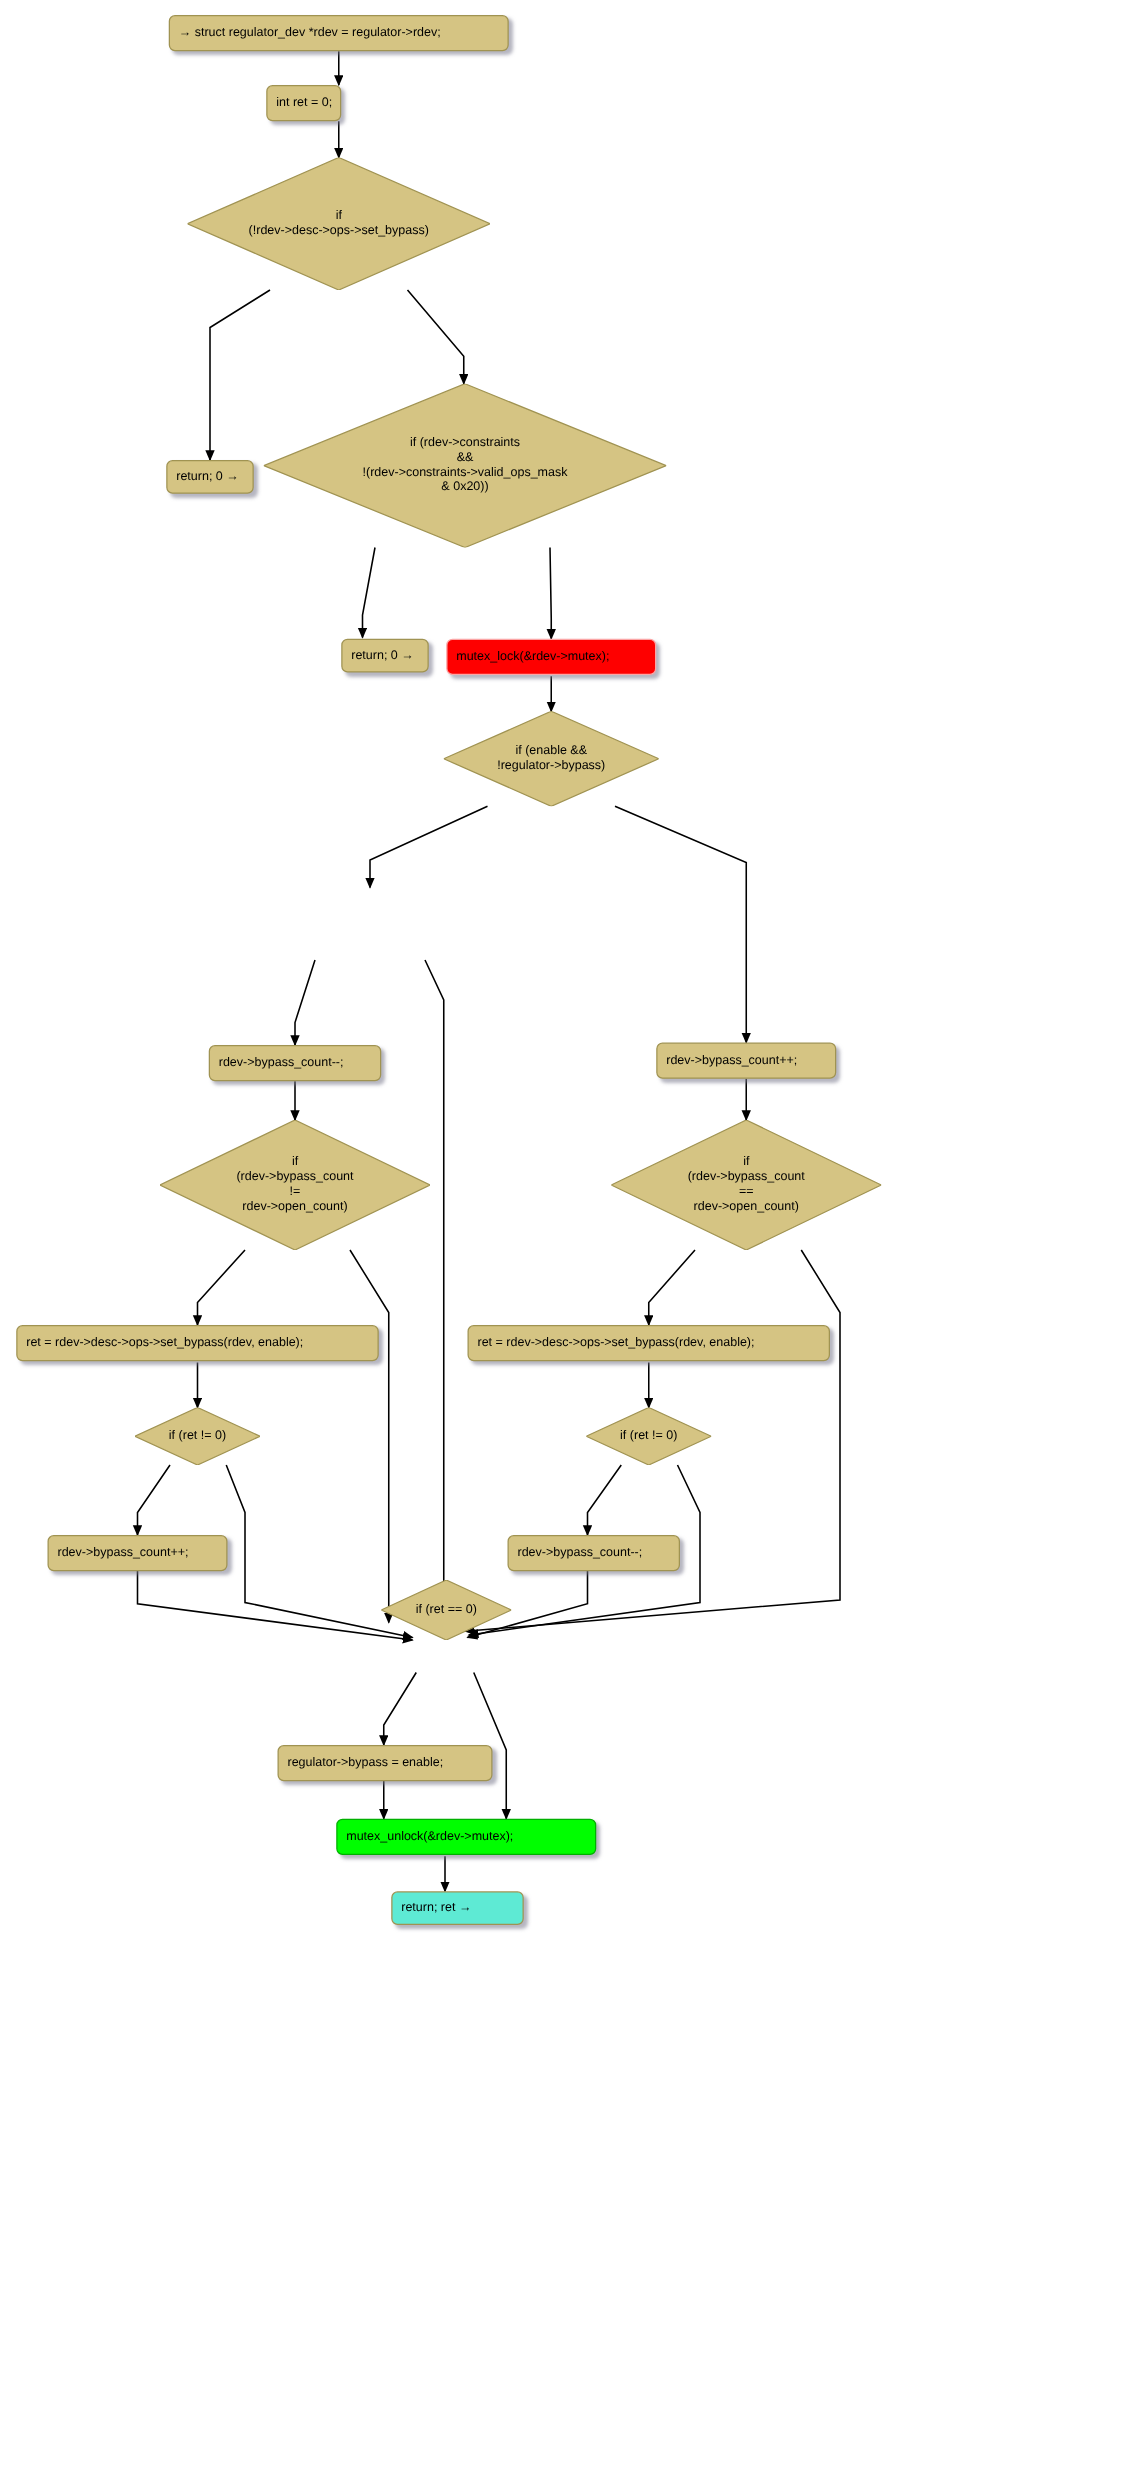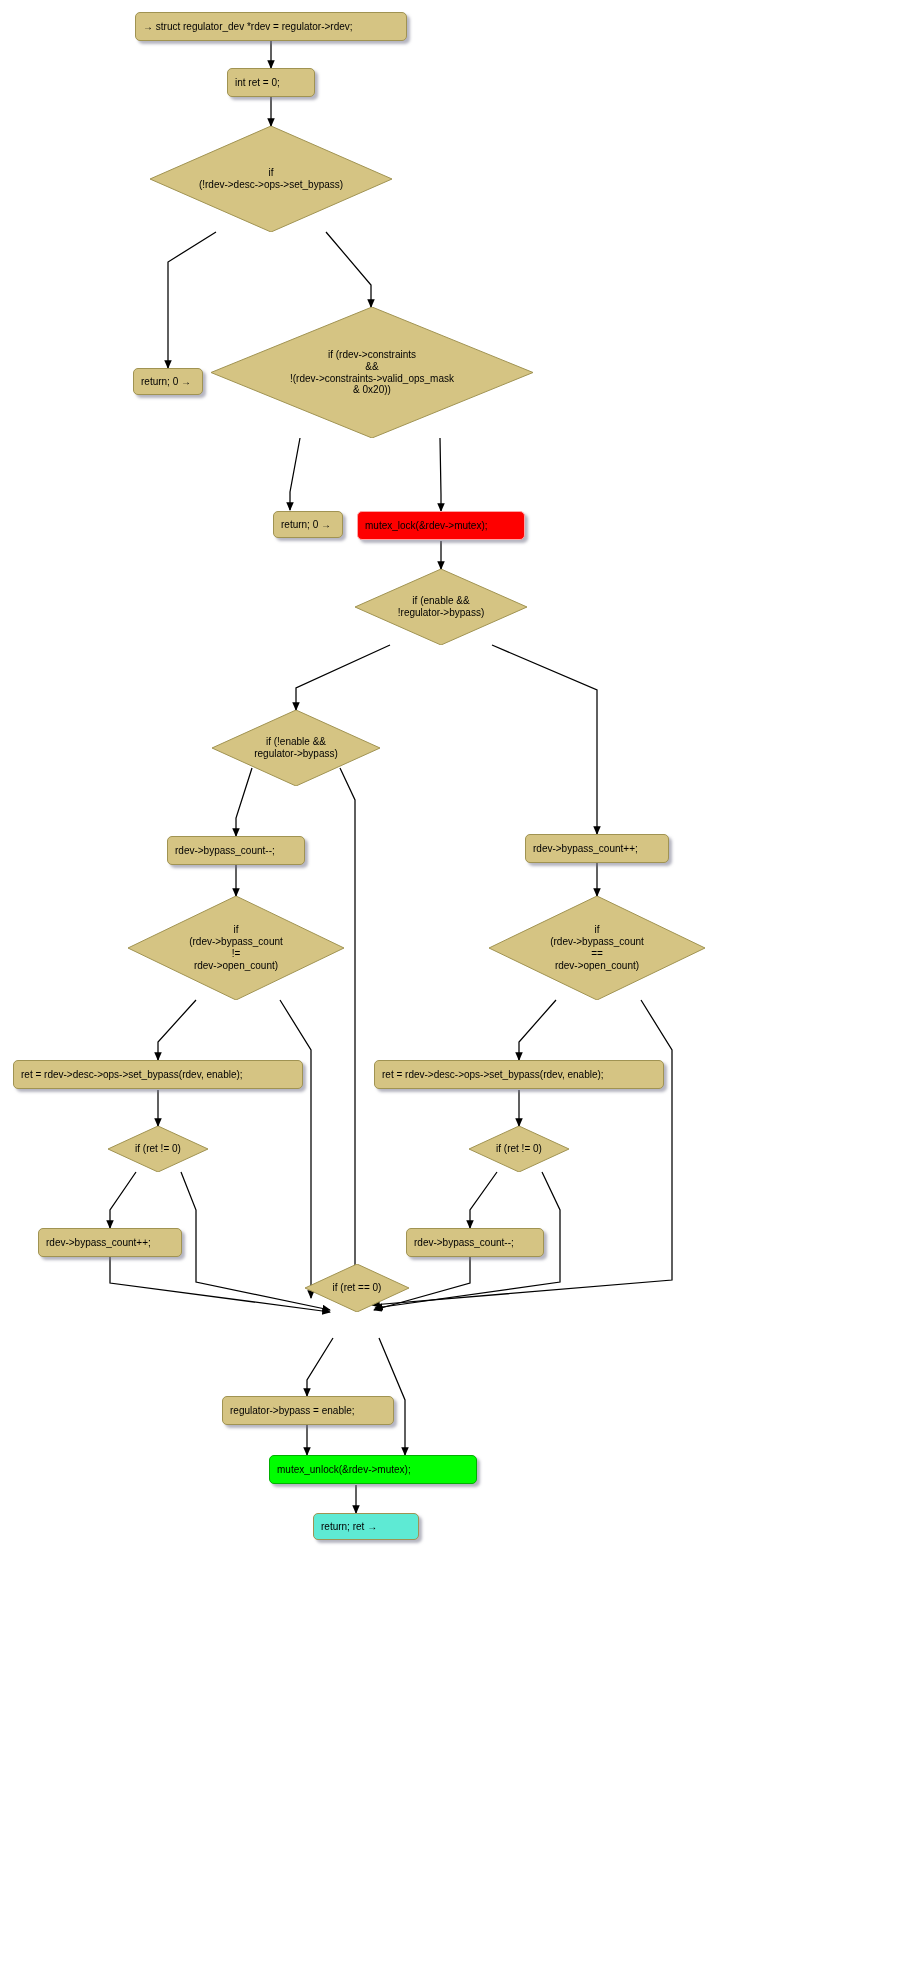--- a/index.html
+++ b/index.html
@@ -94,21 +94,21 @@
       <path d="M307,1424 L307,1455"></path>
 
       <path d="M356,1485 L356,1513"></path>
     </g>
   </svg>
 
   <div class="node box" style="left: 135px; top: 12px; width: 272px; height: 29px; background: rgb(213, 196, 131); border-color: rgb(160, 147, 82);">
     <span>→ struct regulator_dev *rdev = regulator-&gt;rdev;</span>
   </div>
 
-  <div class="node box" style="left: 227px; top: 68px; width: 88px; height: 29px; background: rgb(213, 196, 131); border-color: rgb(160, 147, 82);">
+  <div class="node box" style="left: 213px; top: 68px; width: 60px; height: 29px; background: rgb(213, 196, 131); border-color: rgb(160, 147, 82);">
     <span>int ret = 0;</span>
   </div>
 
   <div class="node dia" style="left:150px;top:126px;width:242px;height:106px;">
     <div class="dshape" style="background: rgb(213, 196, 131);"></div>
     <svg class="dedge" viewBox="0 0 242 106" preserveAspectRatio="none">
       <polygon points="121,0 242,53 121,106 0,53" fill="none" stroke="#a09352" stroke-width="1"></polygon>
     </svg>
     <span class="dtxt">if
 (!rdev-&gt;desc-&gt;ops-&gt;set_bypass)</span>
@@ -139,28 +139,20 @@
 
   <div class="node dia" style="left:355px;top:569px;width:172px;height:76px;">
     <div class="dshape" style="background: rgb(213, 196, 131);"></div>
     <svg class="dedge" viewBox="0 0 172 76" preserveAspectRatio="none">
       <polygon points="86,0 172,38 86,76 0,38" fill="none" stroke="#a09352" stroke-width="1"></polygon>
     </svg>
     <span class="dtxt">if (enable &amp;&amp;
 !regulator-&gt;bypass)</span>
   </div>
 
-  <div class="node dia" style="left:212px;top:710px;width:168px;height:76px;">
-    <div class="dshape" style="background: rgb(213, 196, 131);"></div>
-    <svg class="dedge" viewBox="0 0 168 76" preserveAspectRatio="none">
-      <polygon points="84,0 168,38 84,76 0,38" fill="none" stroke="#a09352" stroke-width="1"></polygon>
-    </svg>
-    <span class="dtxt">if (!enable &amp;&amp;
-regulator-&gt;bypass)</span>
-  </div>
 
   <div class="node box" style="left: 167px; top: 836px; width: 138px; height: 29px; background: rgb(213, 196, 131); border-color: rgb(160, 147, 82);">
     <span>rdev-&gt;bypass_count--;</span>
   </div>
 
   <div class="node box" style="left: 525px; top: 834px; width: 144px; height: 29px; background: rgb(213, 196, 131); border-color: rgb(160, 147, 82);">
     <span>rdev-&gt;bypass_count++;</span>
   </div>
 
   <div class="node dia" style="left:128px;top:896px;width:216px;height:104px;">

